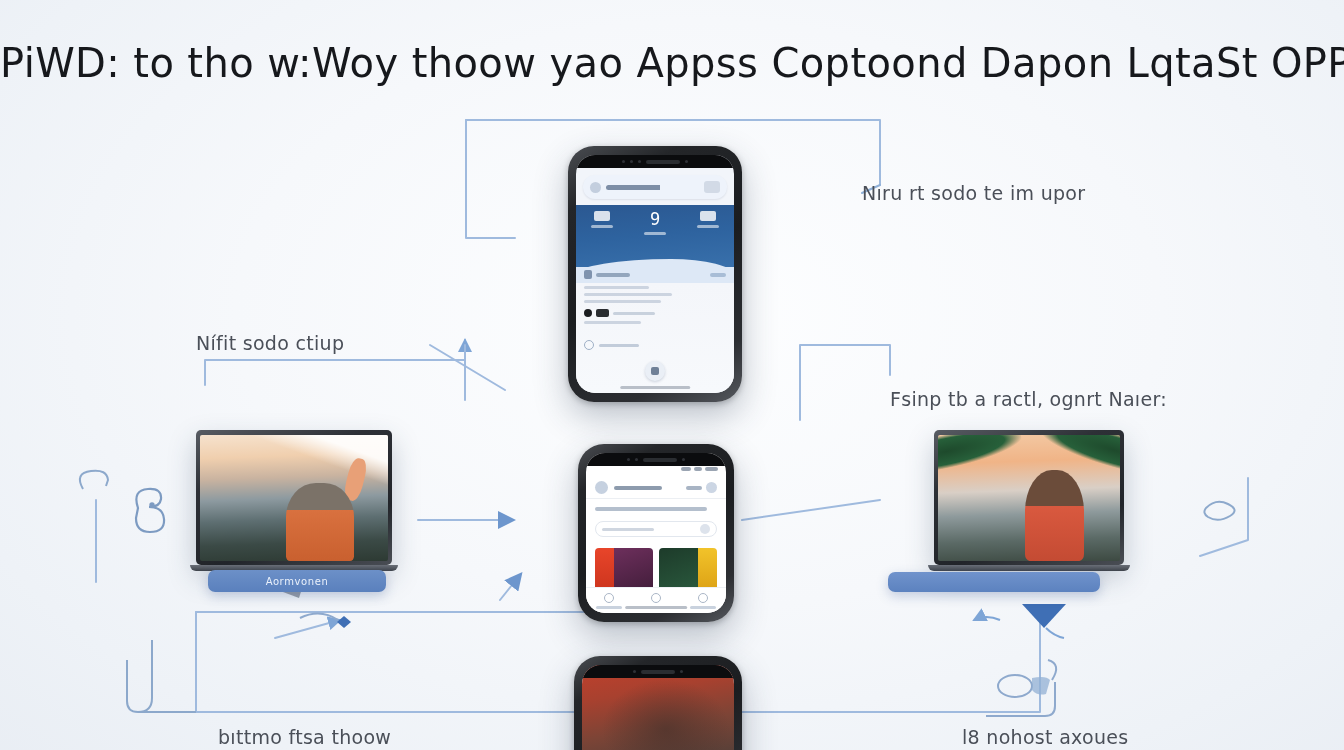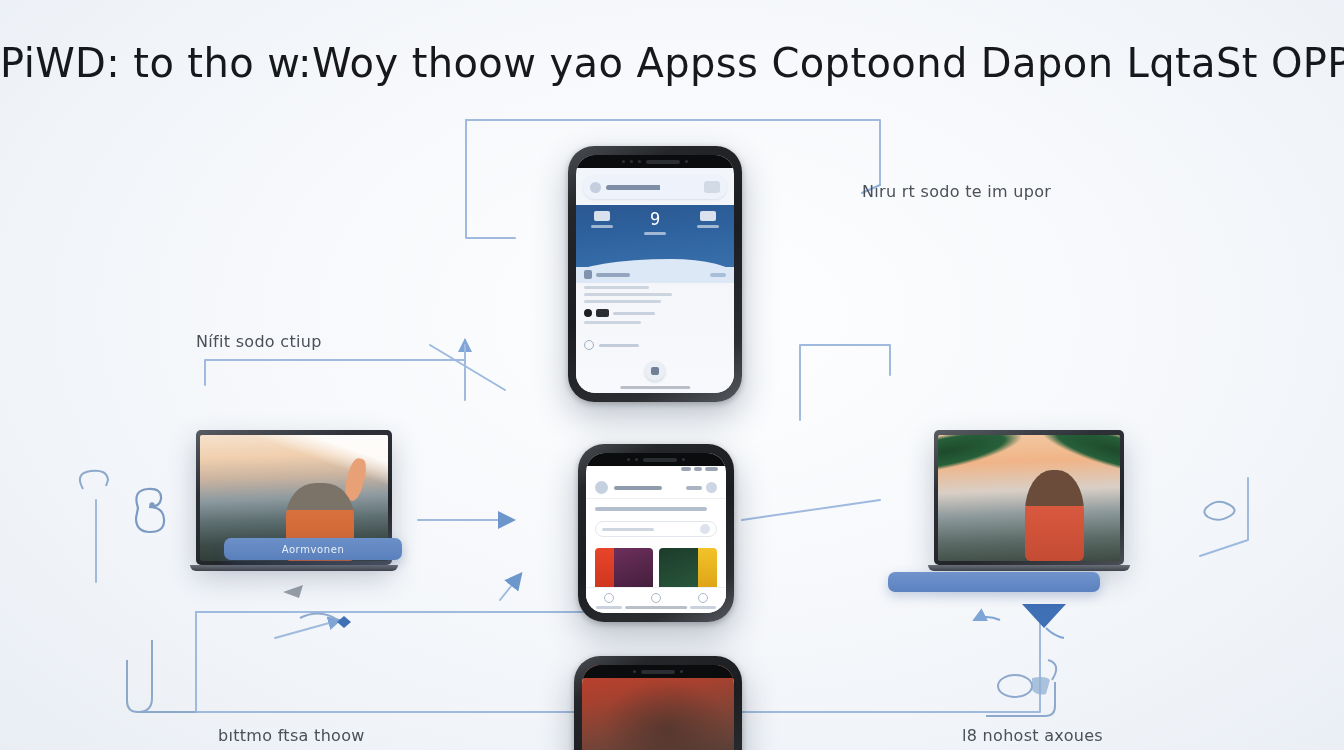--- a/index.html
+++ b/index.html
@@ -21,21 +21,21 @@
     letter-spacing:0.4px;
     color:#16181c;
     font-family:"DejaVu Sans", sans-serif;
     white-space:nowrap;
     filter:blur(0.25px);
   }
 
   
   .label {
     position:absolute;
-    font-size:16px;
+    font-size:19px;
     color:#4a4f58;
     font-family:"DejaVu Sans", sans-serif;
     white-space:nowrap;
     filter:blur(0.35px);
     letter-spacing:0.3px;
   }
 
   
   svg.flow { position:absolute; inset:0; width:1344px; height:750px; pointer-events:none; }
 
@@ -291,20 +291,21 @@
 
     <path d="M300,618 q20,-10 38,2" fill="none" stroke="#8ea9cd" stroke-width="2"></path>
 
     <path d="M283,592 L303,585 L299,598 z" fill="#5b6470" opacity=".6"></path>
   </svg>
 
   <div class="title">PiWD: to tho w:Woy thoow yao Appss Coptoond Dapon  LqtaSt OPPo</div>
 
   <div class="label" style="left:862px; top:182px;">Nıru rt sodo te im upor</div>
   <div class="label" style="left:196px; top:332px;">Nífit sodo ctiup</div>
+  <div class="label" style="left:890px; top:388px;">Fsinp tb a ractl, ognrt Naıer:</div>
   <div class="label" style="left:218px; top:726px;">bıttmo ftsa thoow</div>
   <div class="label" style="left:962px; top:726px;">l8 nohost axoues</div>
 
   <div class="phone" style="left:568px; top:146px; width:174px; height:256px;">
     <div class="screen">
       <div class="notchbar">
         <i></i>
           <i></i>
           <i></i>
           <span class="pill"></span>
@@ -440,21 +441,21 @@
     <div class="lid">
       <div class="lscreen" style="height:126px;">
         <div class="photo sunset">
           <span class="arm"></span>
           <span class="figure"></span>
         </div>
       </div>
     </div>
     <div class="base" style="width:208px; margin-left:-6px;"></div>
   </div>
-  <div class="caption-bar" style="left:208px; top:538px; width:178px; height:22px;margin-left:16px;">
+  <div class="caption-bar" style="left:208px; top:570px; width:178px; height:22px;">
     <span class="txt">Aormvonen</span>
   </div>
 
   <div class="laptop" style="left:934px; top:430px; width:190px;">
     <div class="lid">
       <div class="lscreen" style="height:126px;">
         <div class="photo palm">
           <span class="frond f1"></span>
           <span class="frond f2"></span>
           <span class="person"></span>

